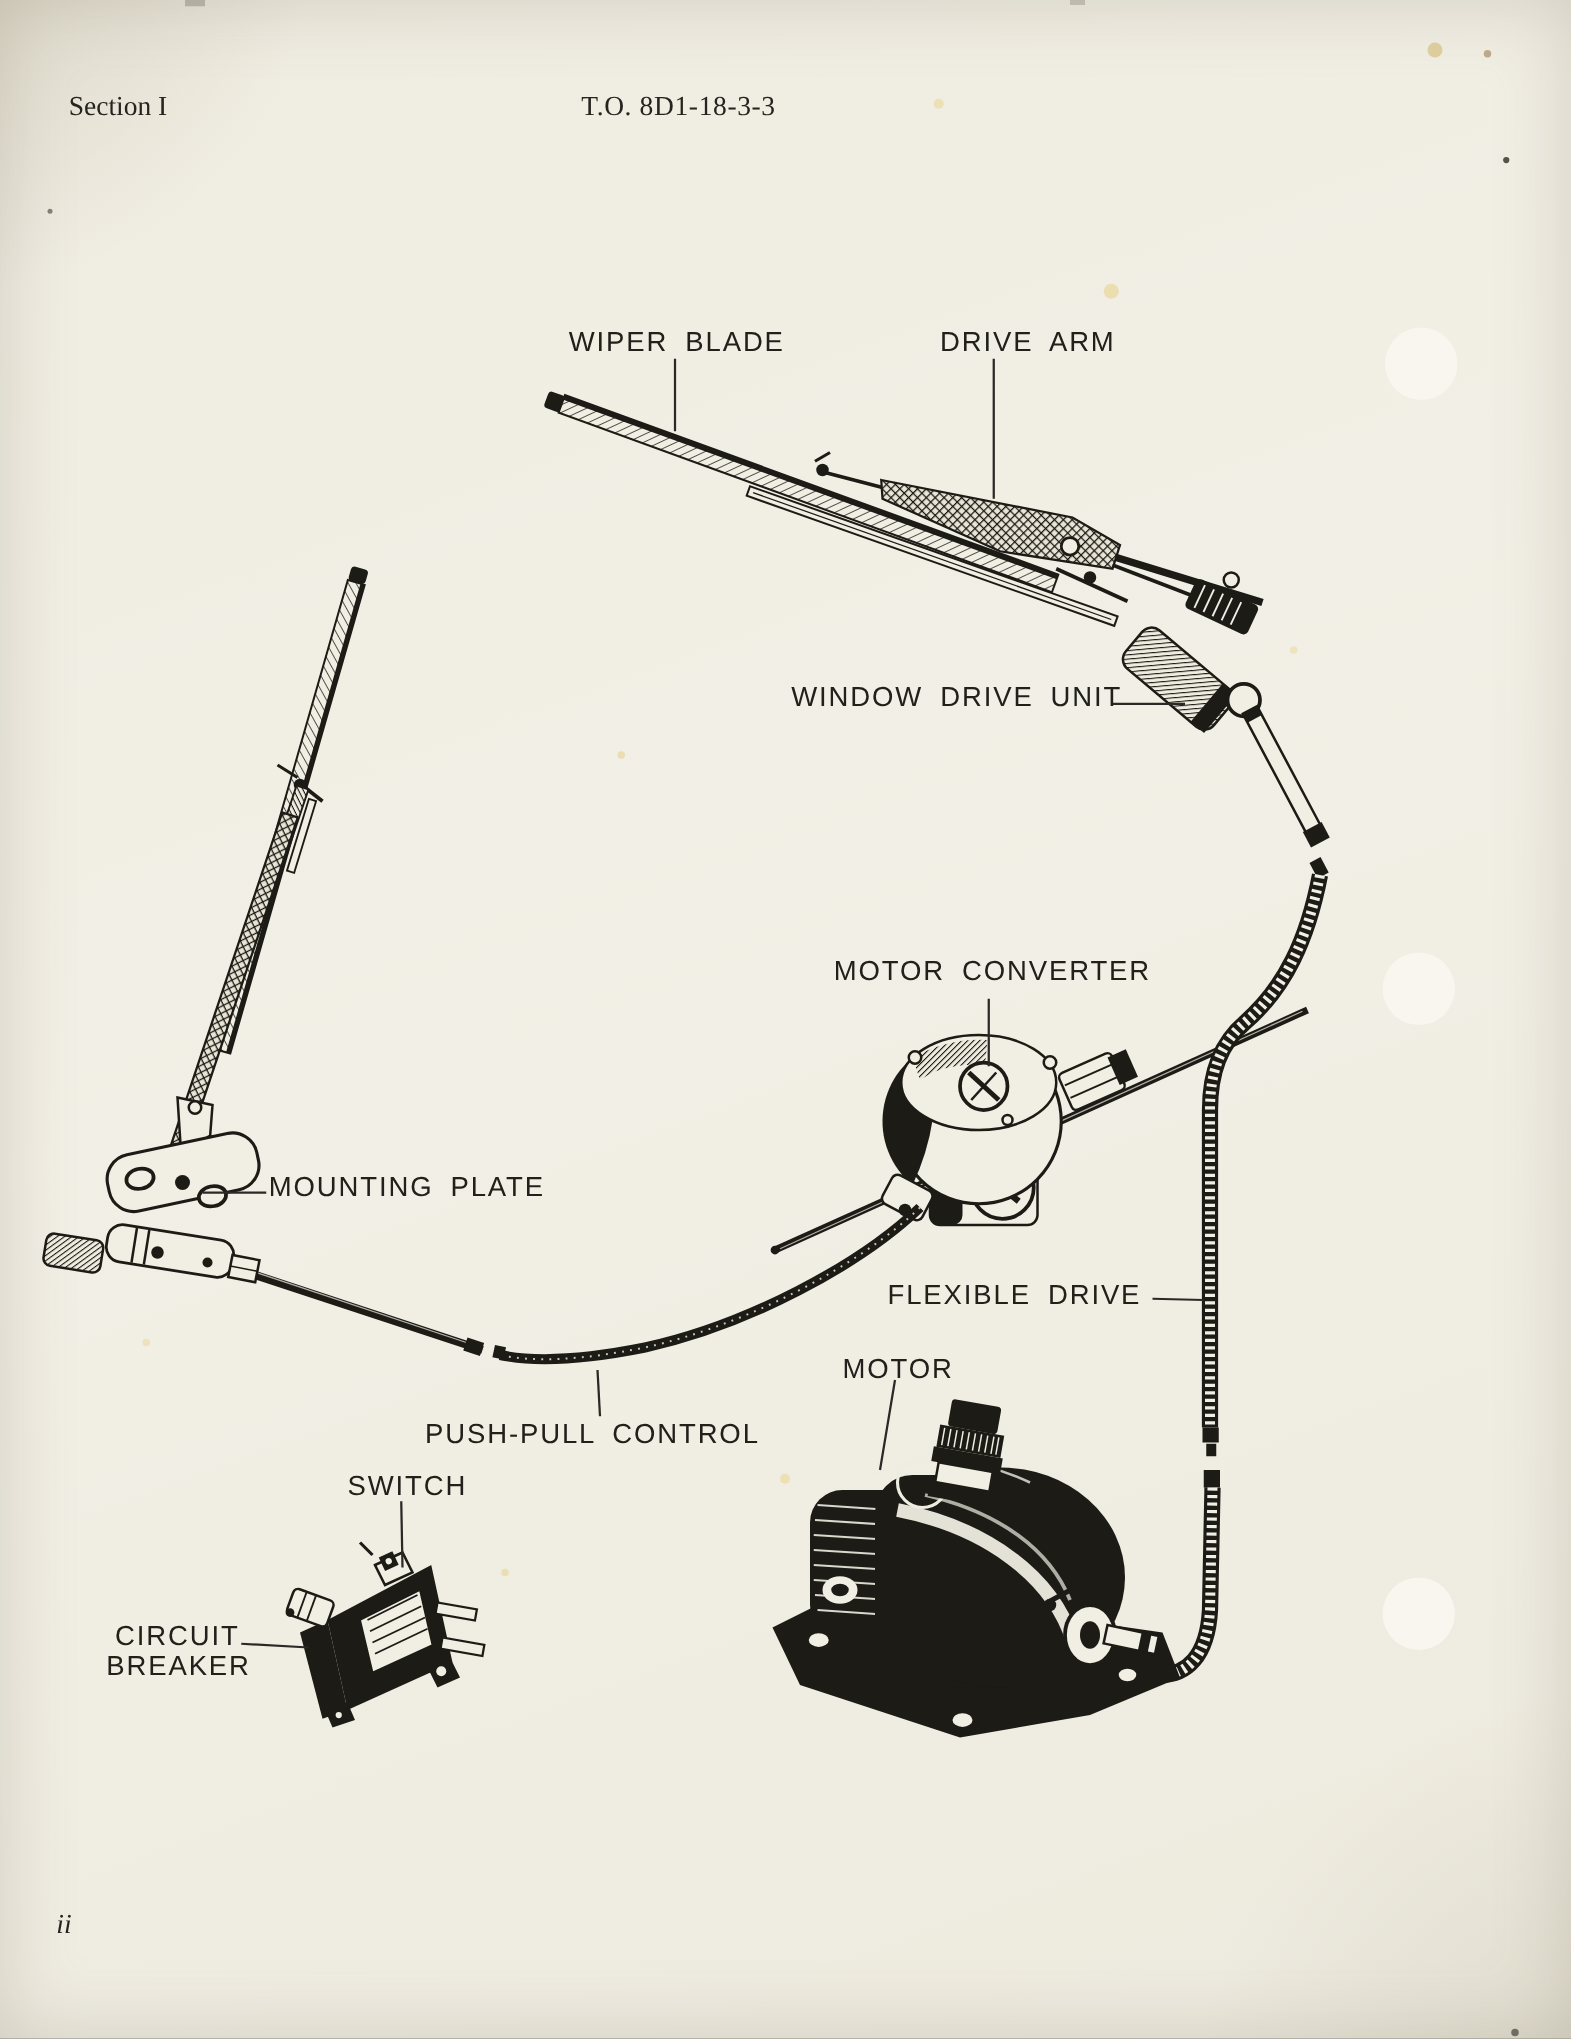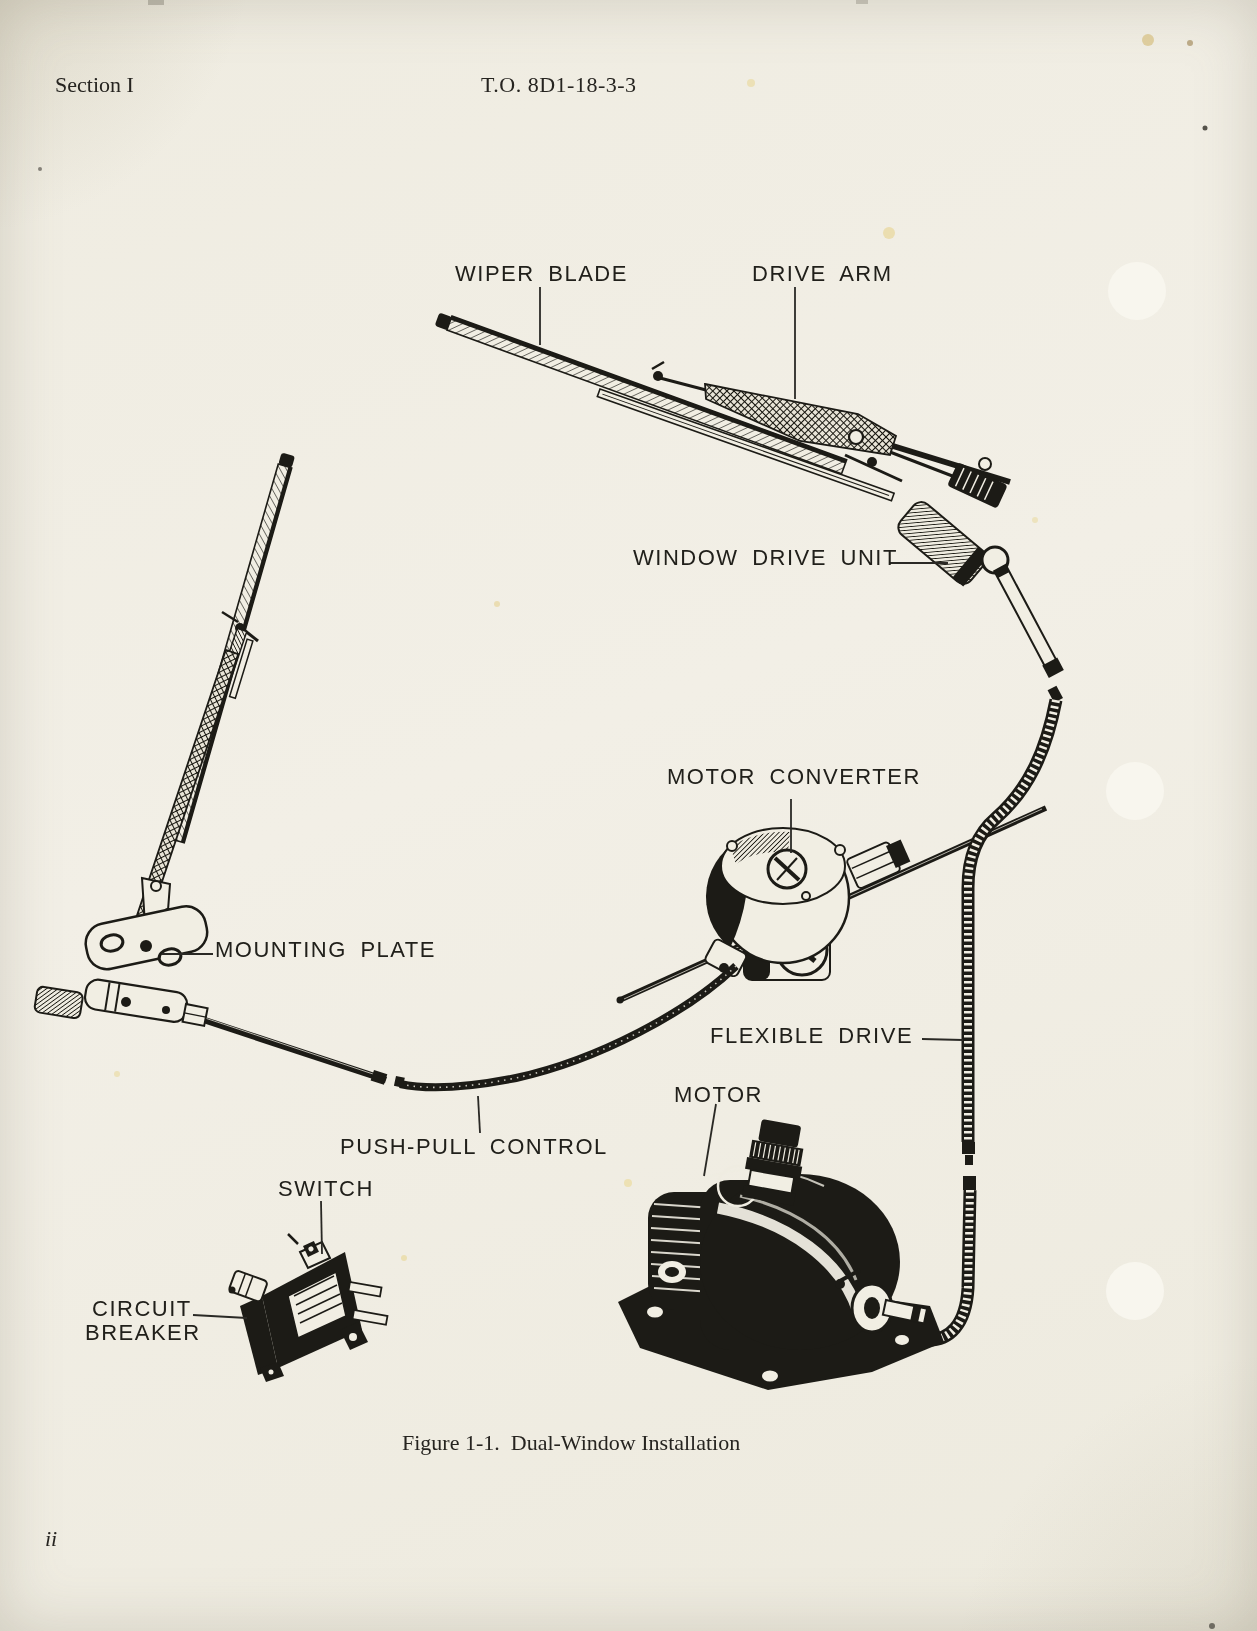--- a/index.html
+++ b/index.html
@@ -18,21 +18,21 @@
   .leader{stroke:#2a2925;stroke-width:1.8;fill:none;}
   .ink{fill:#1c1b16;}
   .paperfill{fill:#f1eee3;}
 </style>
 </head>
 <body>
 
 <div class="page">
 
   <div class="serif-text" style="left:55px;top:72px;">Section I</div>
-  <div class="serif-text" style="left:481px;top:72px;letter-spacing:.5px;">T.O. 8D1-18-3-3</div>
+  <div class="serif-text" style="left:465px;top:72px;letter-spacing:.5px;">T.O. 8D1-18-3-3</div>
 
   <svg class="diagram-svg" width="1257" height="1631" viewBox="0 0 1257 1631">
     <defs>
       <pattern id="hl" width="5.5" height="5.5" patternUnits="userSpaceOnUse" patternTransform="rotate(45)">
         <rect width="5.5" height="5.5" fill="#f1eee3"></rect>
         <line x1="0" y1="0" x2="0" y2="5.5" stroke="#1c1b16" stroke-width="1.2"></line>
       </pattern>
       <pattern id="hd" width="3.4" height="3.4" patternUnits="userSpaceOnUse" patternTransform="rotate(45)">
         <rect width="3.4" height="3.4" fill="#efece1"></rect>
         <line x1="0" y1="0" x2="0" y2="3.4" stroke="#17160f" stroke-width="1.7"></line>
@@ -326,16 +326,15 @@
       <text class="callout" x="215" y="957">MOUNTING PLATE</text>
       <text class="callout" x="710" y="1043">FLEXIBLE DRIVE</text>
       <text class="callout" x="674" y="1102">MOTOR</text>
       <text class="callout" x="340" y="1154">PUSH-PULL CONTROL</text>
       <text class="callout" x="278" y="1196">SWITCH</text>
       <text class="callout" x="92" y="1316">CIRCUIT</text>
       <text class="callout" x="85" y="1340">BREAKER</text>
     </g>
   </svg>
 
-  <div class="serif-text" style="left:402px;top:1430px;">Figure 1-1.  Dual-Window Installation</div>
   <div class="serif-text" style="left:45px;top:1526px;font-style:italic;">ii</div>
 
 </div>
 
 </body></html>

